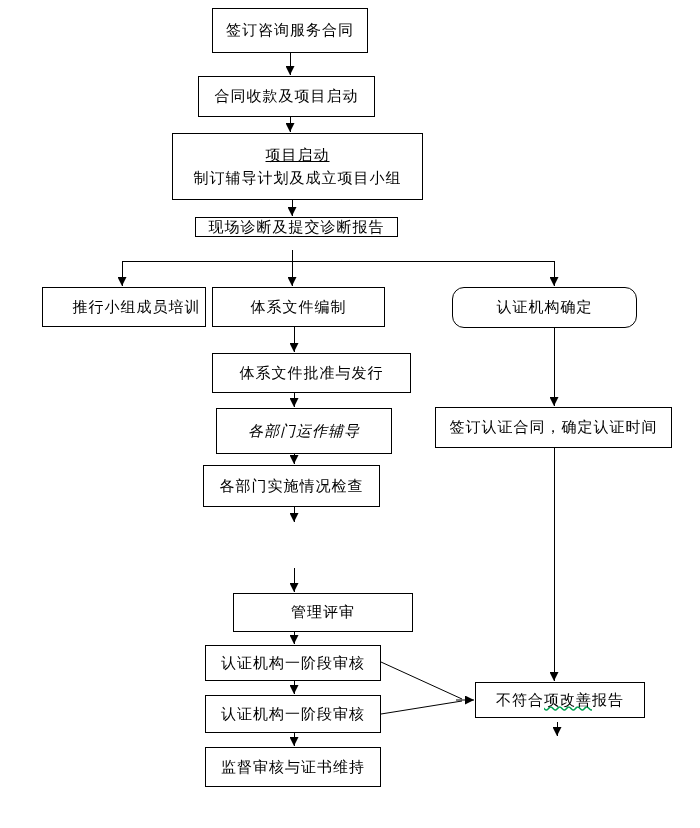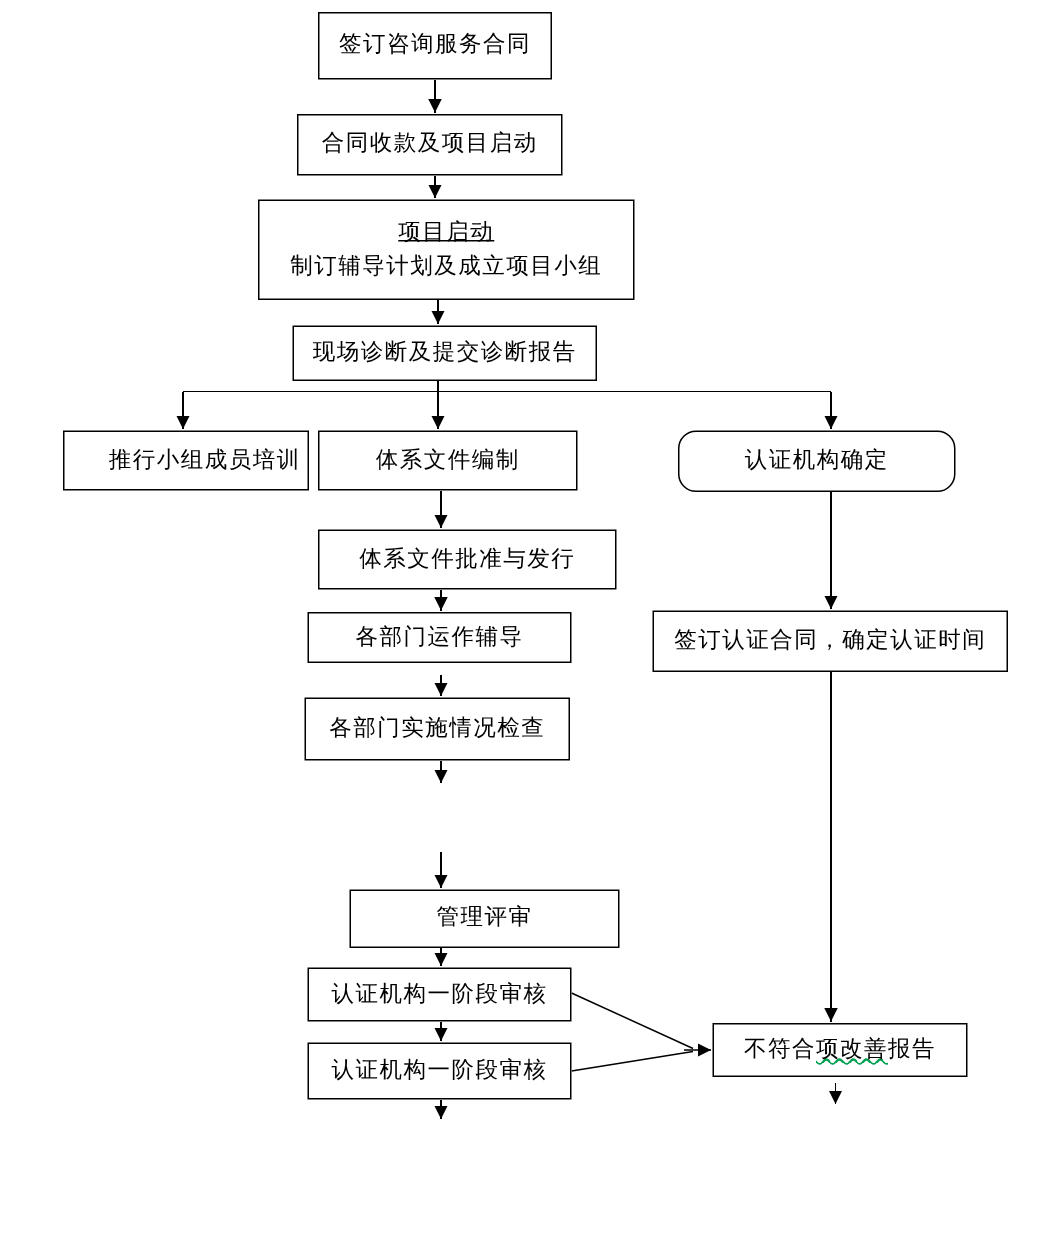--- a/index.html
+++ b/index.html
@@ -98,41 +98,41 @@
 
   <div class="node" style="left:198px; top:76px;  width:177px; height:41px;">
     <span>合同收款及项目启动</span>
   </div>
 
   <div class="node" style="left:172px; top:133px; width:251px; height:67px;">
     <span class="u">项目启动</span>
     <span>制订辅导计划及成立项目小组</span>
   </div>
 
-  <div class="node" style="left:195px; top:217px; width:203px; height:37px;">
+  <div class="node" style="left:195px; top:217px; width:203px; height:20px;">
     <span>现场诊断及提交诊断报告</span>
   </div>
 
   <div class="node" style="left:42px;  top:287px; width:164px; height:40px;padding-left:25px;">
     <span>推行小组成员培训</span>
   </div>
 
   <div class="node" style="left:212px; top:287px; width:173px; height:40px;">
     <span>体系文件编制</span>
   </div>
 
   <div class="node" style="left:452px; top:287px; width:185px; height:41px;border-radius:12px;">
     <span>认证机构确定</span>
   </div>
 
   <div class="node" style="left:212px; top:353px; width:199px; height:40px;">
     <span>体系文件批准与发行</span>
   </div>
 
-  <div class="node" style="left:205px; top:408px; width:176px; height:34px;">
+  <div class="node" style="left:216px; top:408px; width:176px; height:46px;font-style:italic;">
     <span>各部门运作辅导</span>
   </div>
 
   <div class="node" style="left:435px; top:407px; width:237px; height:41px;">
     <span>签订认证合同，确定认证时间</span>
   </div>
 
   <div class="node" style="left:203px; top:465px; width:177px; height:42px;">
     <span>各部门实施情况检查</span>
   </div>
@@ -143,19 +143,22 @@
   </div>
 
   <div class="node" style="left:205px; top:645px; width:176px; height:36px;">
     <span>认证机构一阶段审核</span>
   </div>
 
   <div class="node" style="left:205px; top:695px; width:176px; height:38px;">
     <span>认证机构一阶段审核</span>
   </div>
 
+  <div class="node" style="left:205px; top:747px; width:176px; height:40px;">
+    <span>监督审核与证书维持</span>
+  </div>
 
   <div class="node" style="left:475px; top:682px; width:170px; height:36px;">
     <span><span>不符合</span><span class="wavy">项改善</span><span>报告</span></span>
   </div>
 
 
 </div>
 
 </body></html>

